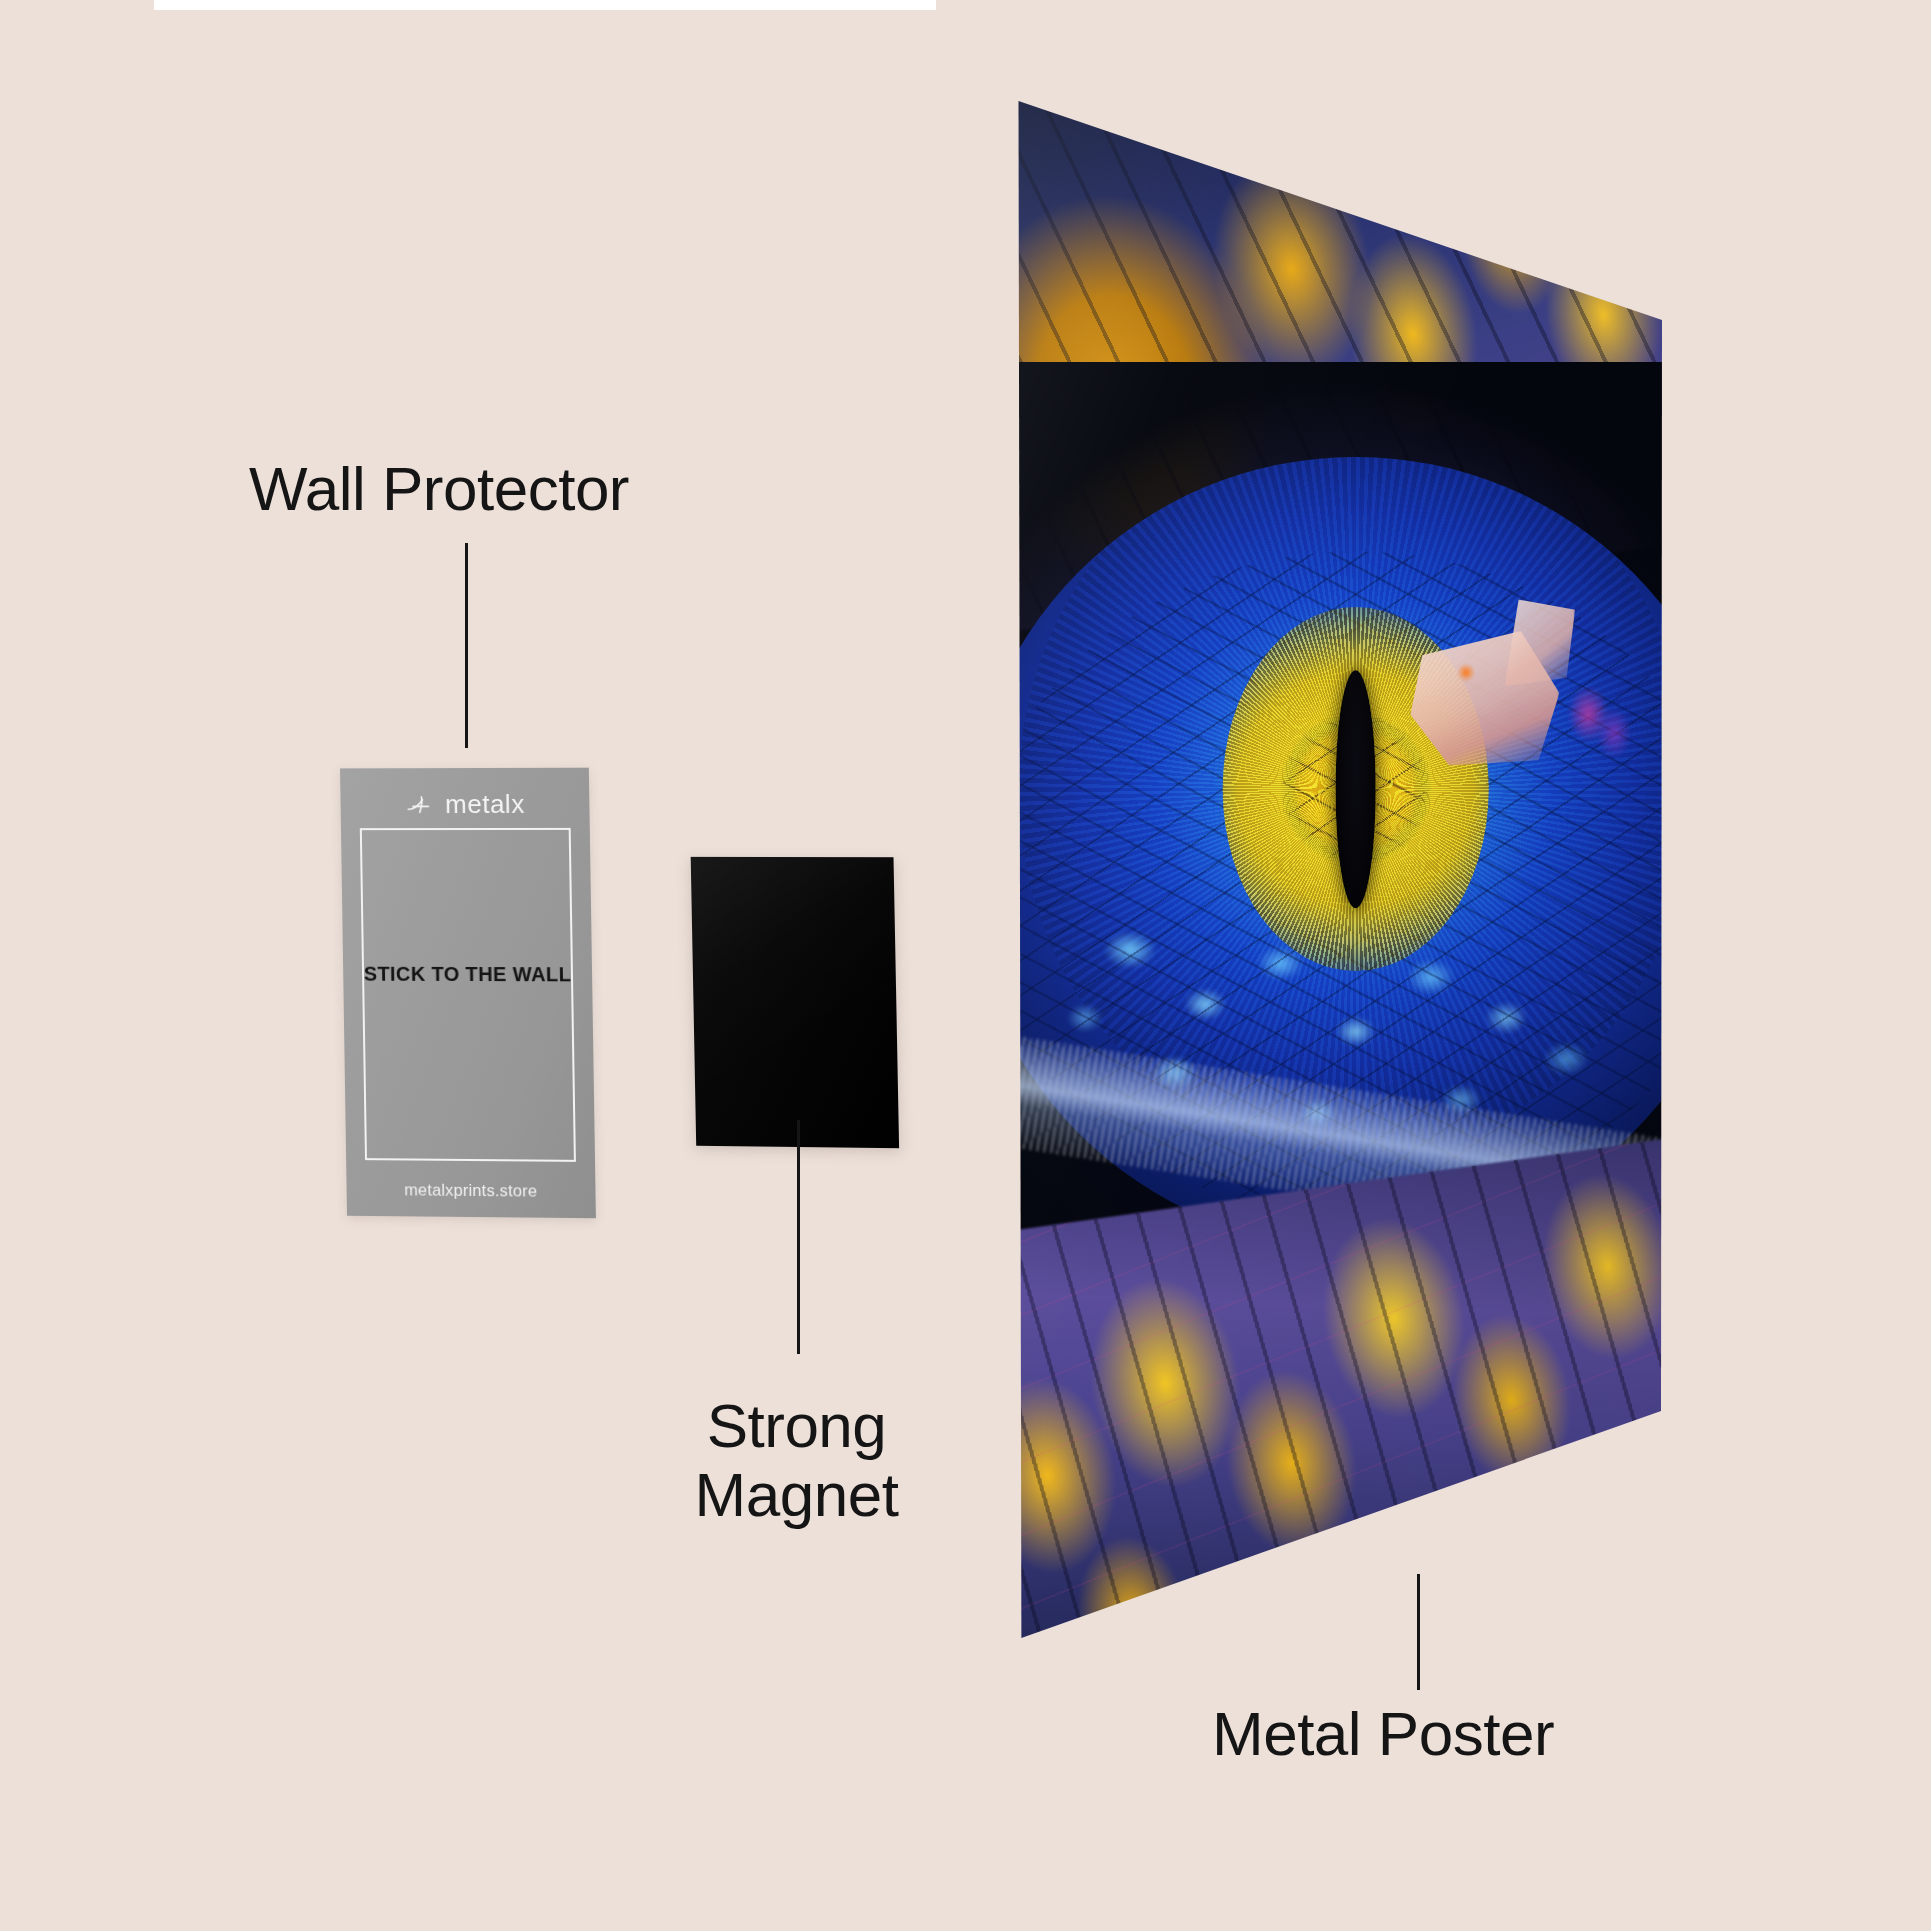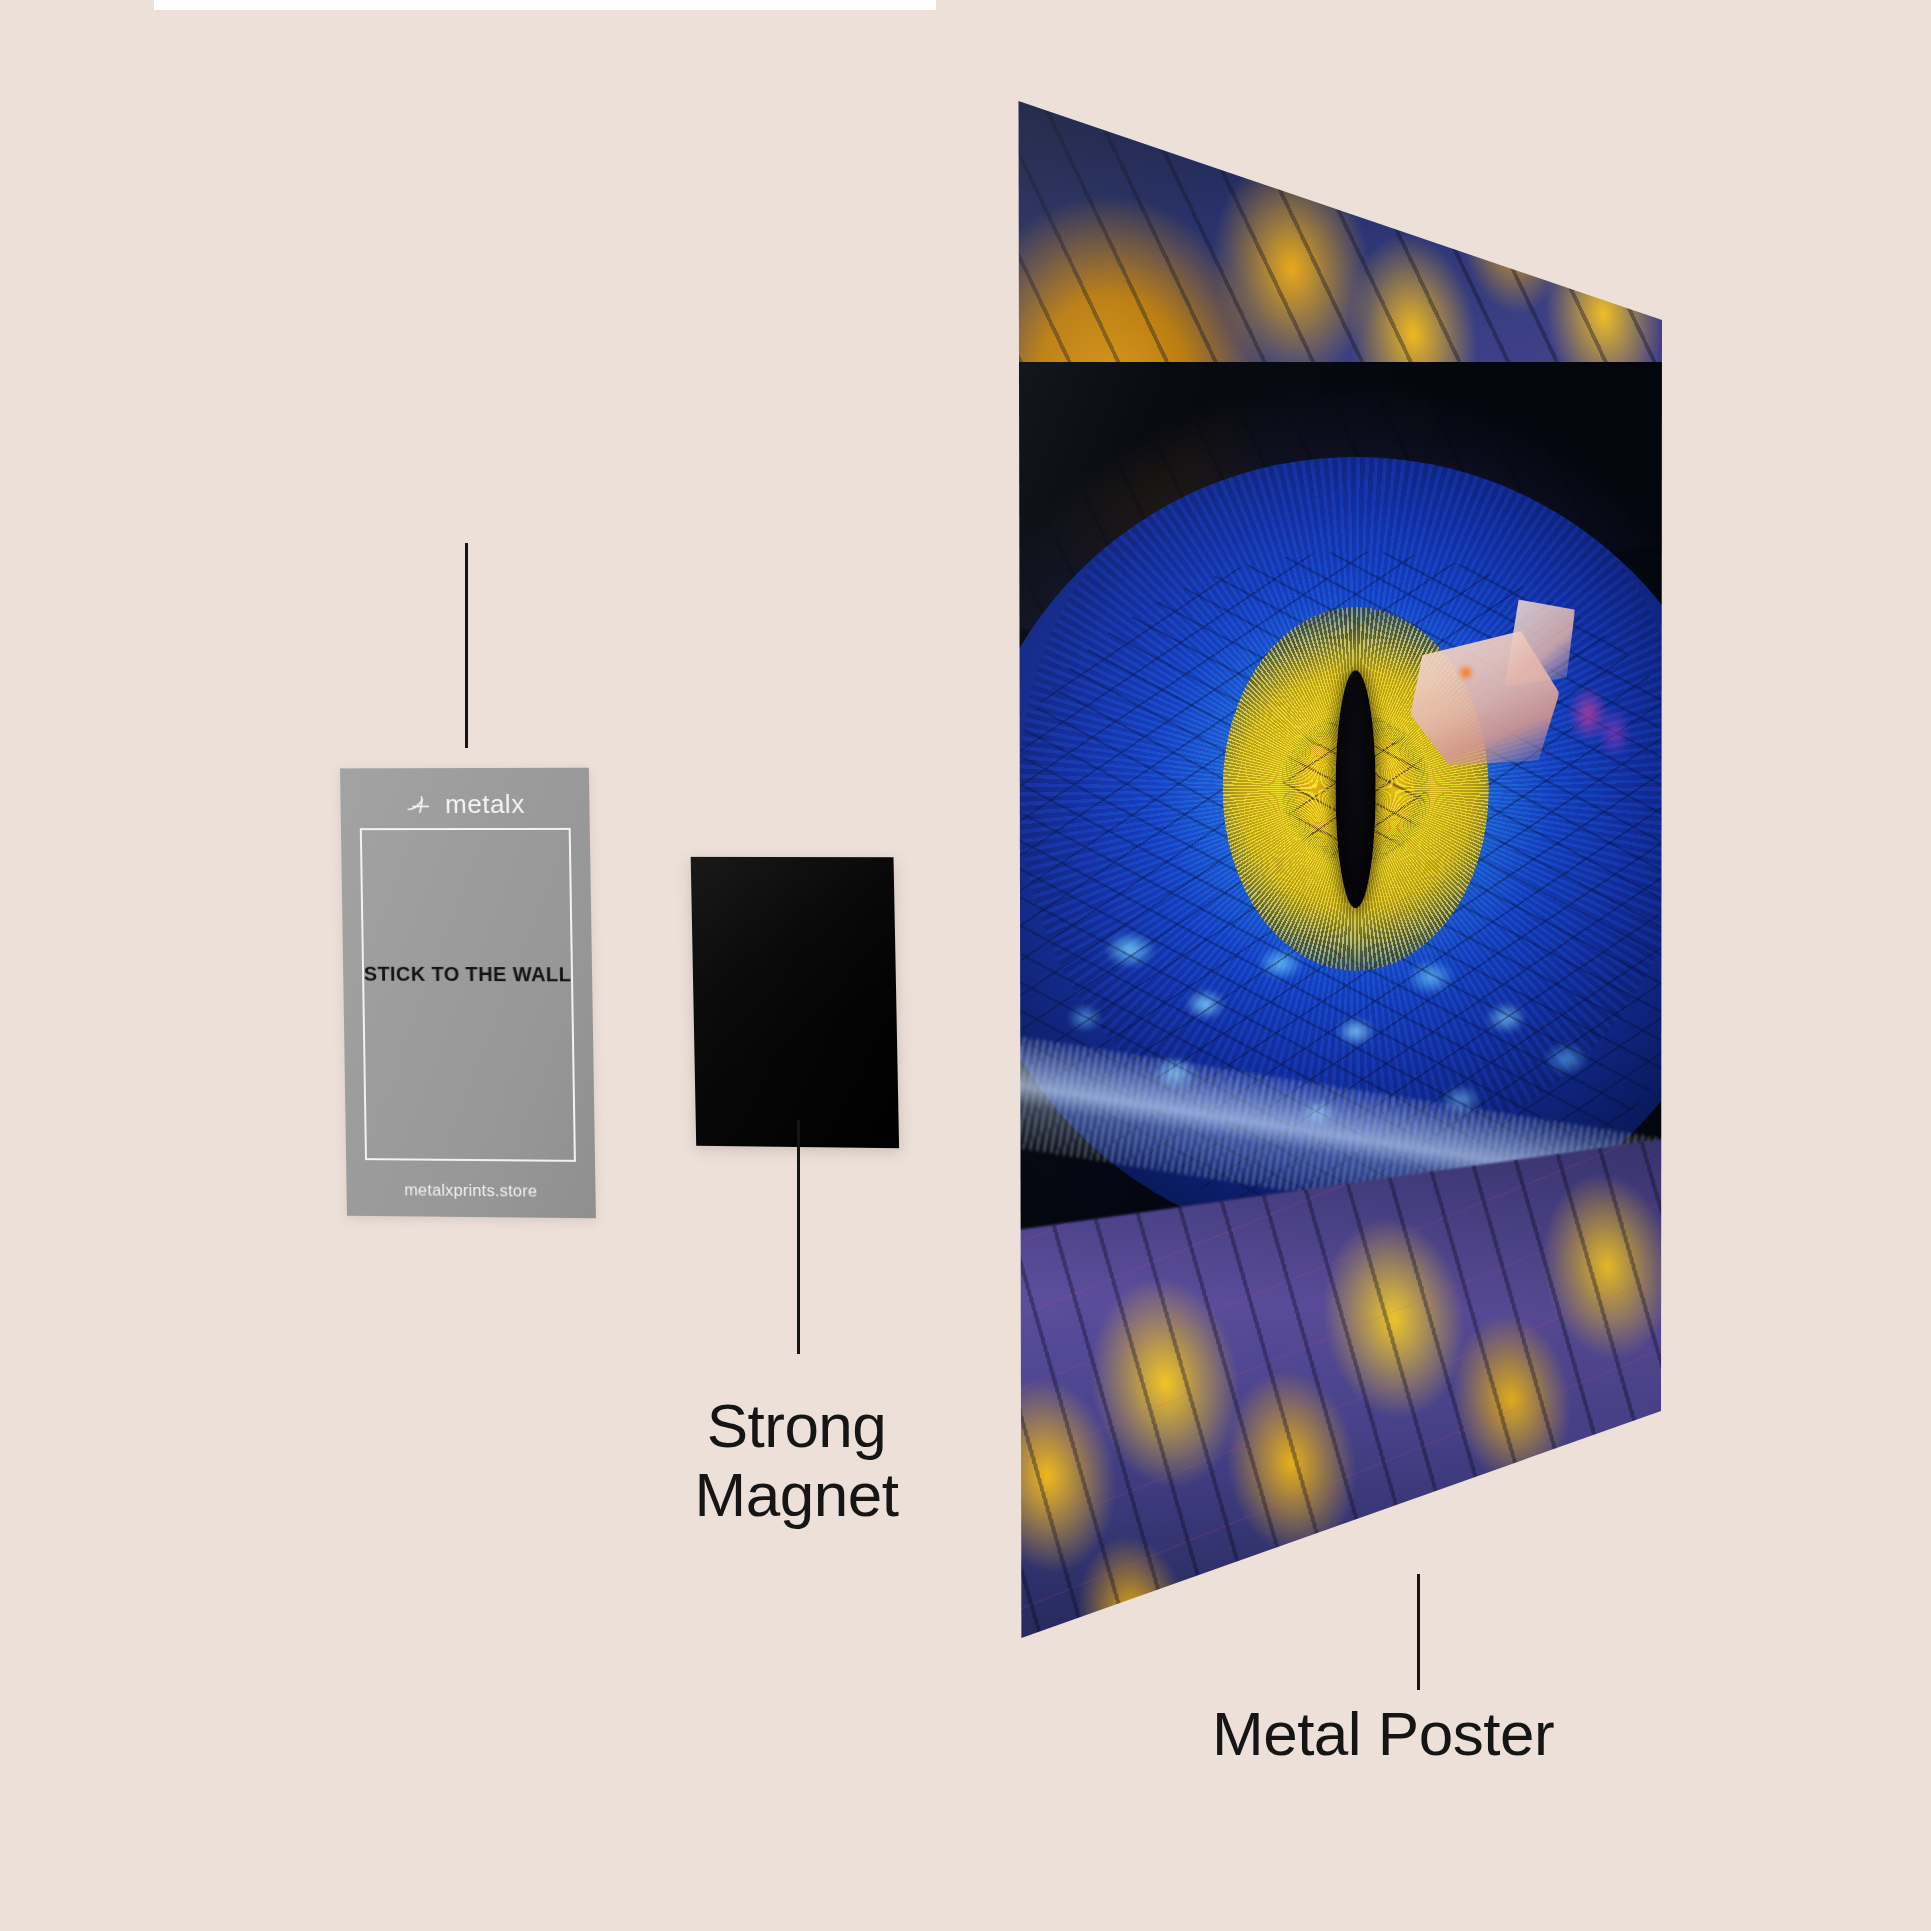--- a/index.html
+++ b/index.html
@@ -367,20 +367,21 @@
     pointer-events:none;
   }
 </style>
 </head>
 <body>
 
 <div class="stage">
 
   <div class="top-notch"></div>
 
+  <div class="label" id="label-wall-protector">Wall Protector</div>
   <div class="leader" id="leader-wall-protector"></div>
 
   <div class="protector-wrap">
     <div class="protector-card">
       <div class="protector-logo">
         <span>
           <svg width="33" height="23" viewBox="0 0 34 24" fill="none">
             <path d="M4 17 C10 17, 14 14, 19 7" stroke="#f4f4f4" stroke-width="1.7" stroke-linecap="round"></path>
             <path d="M16 20 C18 14, 19 9, 18 4" stroke="#f4f4f4" stroke-width="1.7" stroke-linecap="round"></path>
             <path d="M9 14 L25 14" stroke="#f4f4f4" stroke-width="1.7" stroke-linecap="round"></path>

